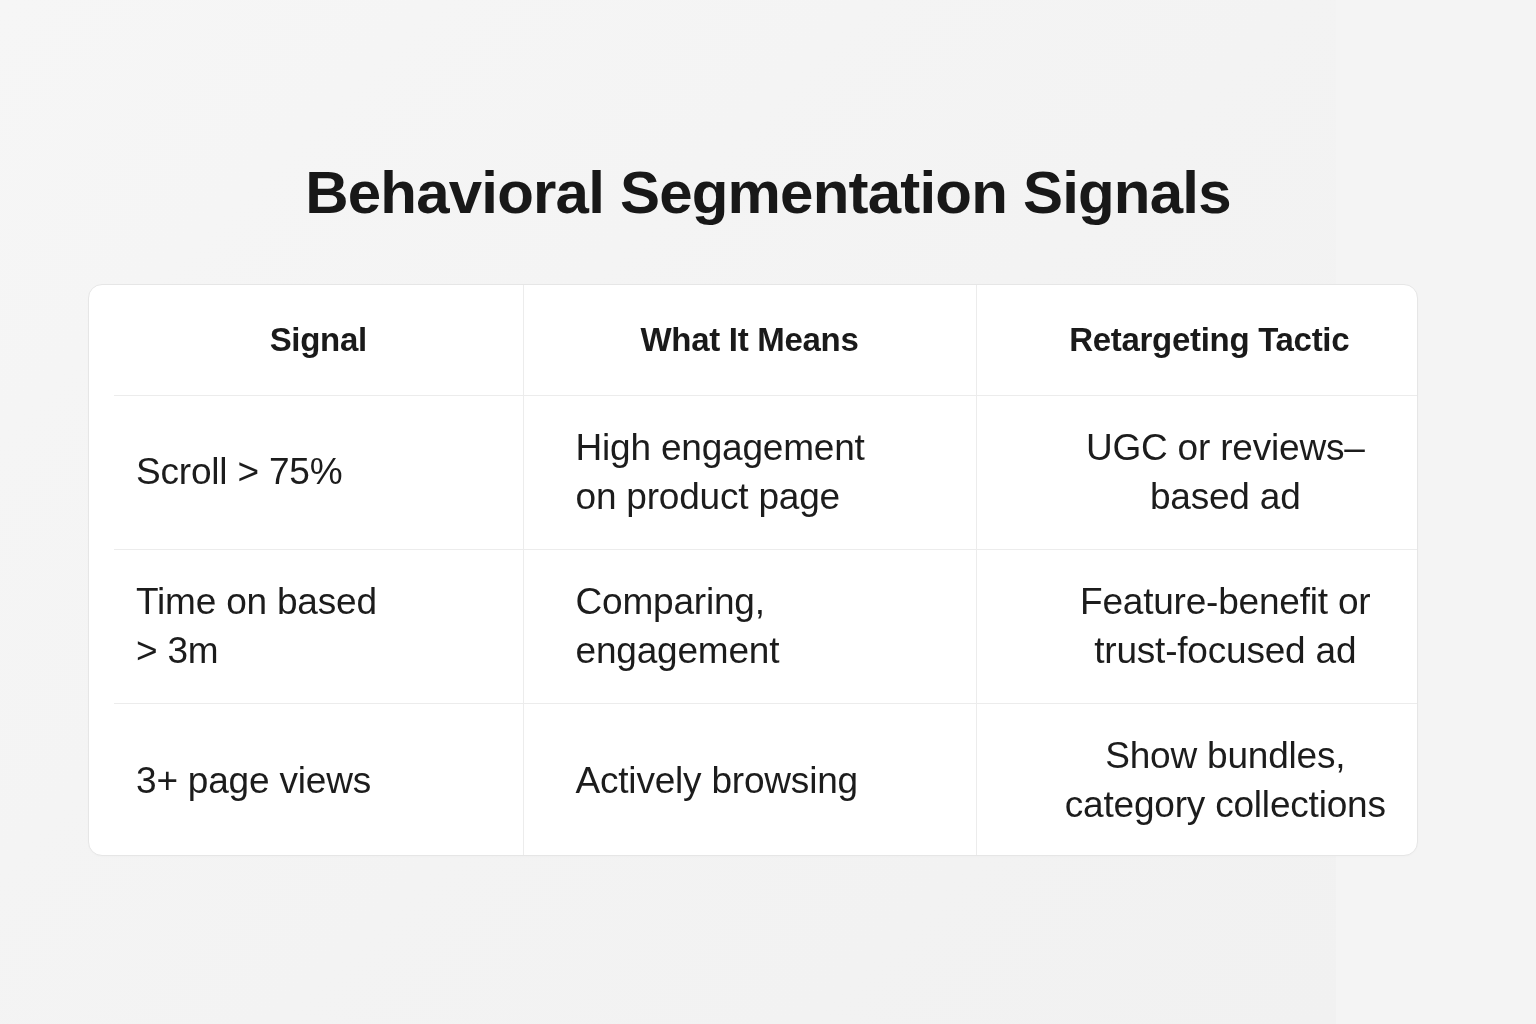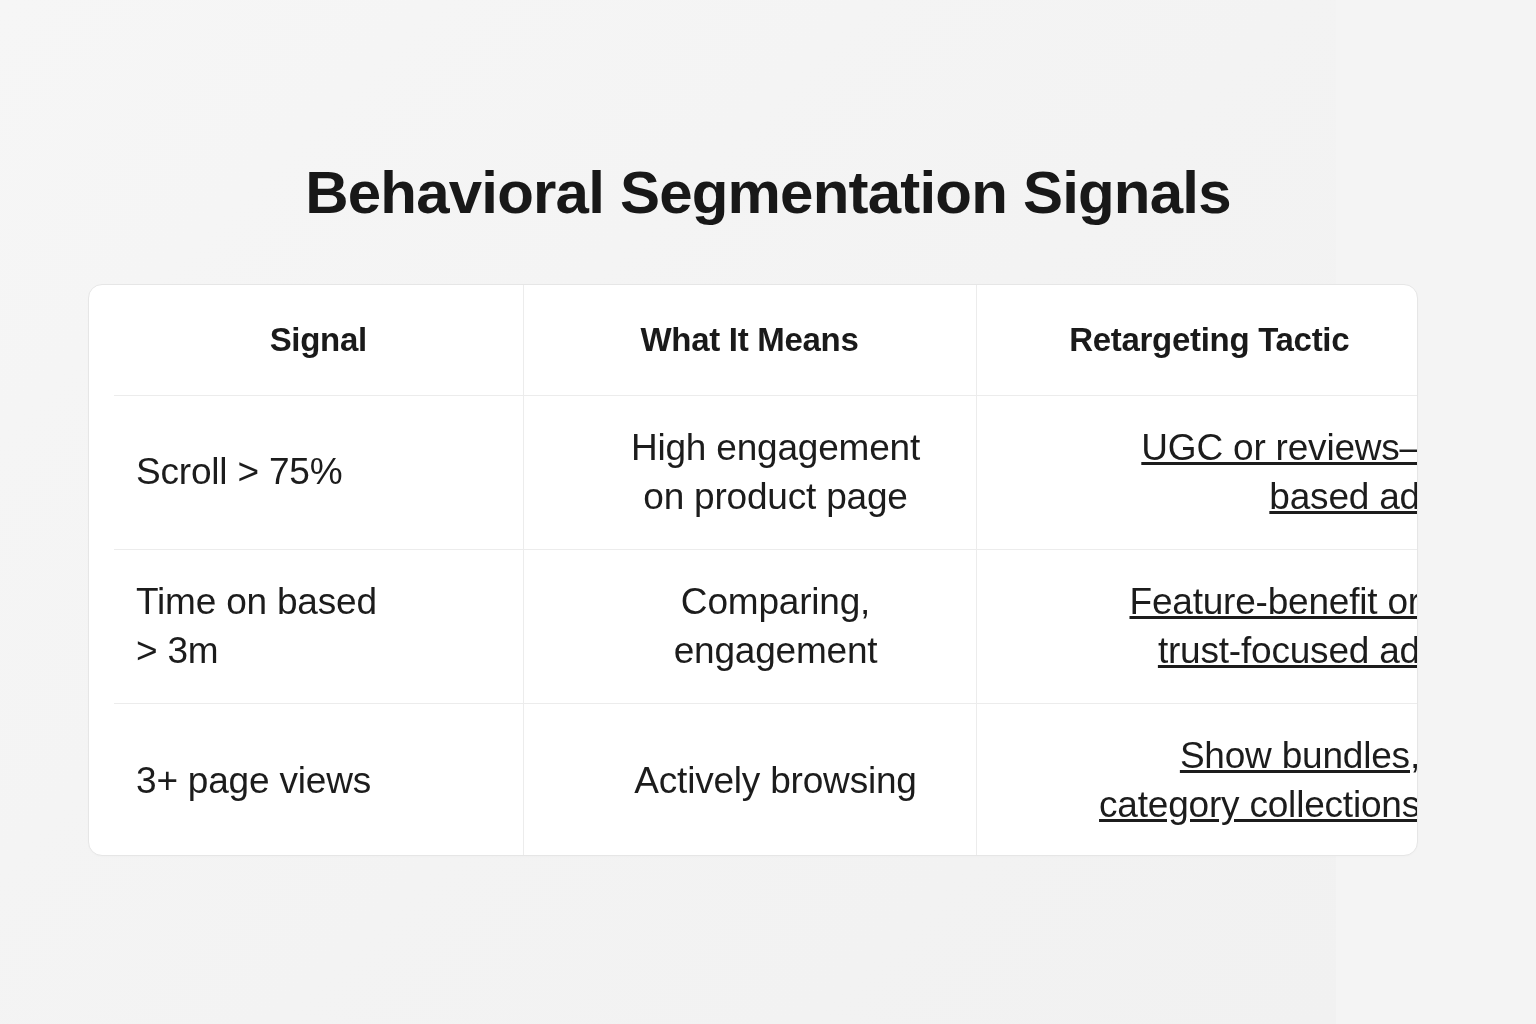--- a/index.html
+++ b/index.html
@@ -92,27 +92,26 @@
     font-weight: 400;
     color: #1c1c1c;
     line-height: 1.33;
     letter-spacing: -0.2px;
   }
 
   .cell-signal .cell-text {
     padding: 0 22px;
   }
   .cell-means .cell-text {
-    text-align: center;
+    text-align: left;
     padding: 0 0 0 52px;
   }
   .cell-tactic .cell-text {
-    text-align: right;
+    text-align: center;
     padding: 0 22px 0 54px;
-    text-decoration: underline;
   }
 </style>
 </head>
 <body>
 
 <div class="page">
 
   <h1 class="page-title">Behavioral Segmentation Signals</h1>
 
   <div class="table-card">

